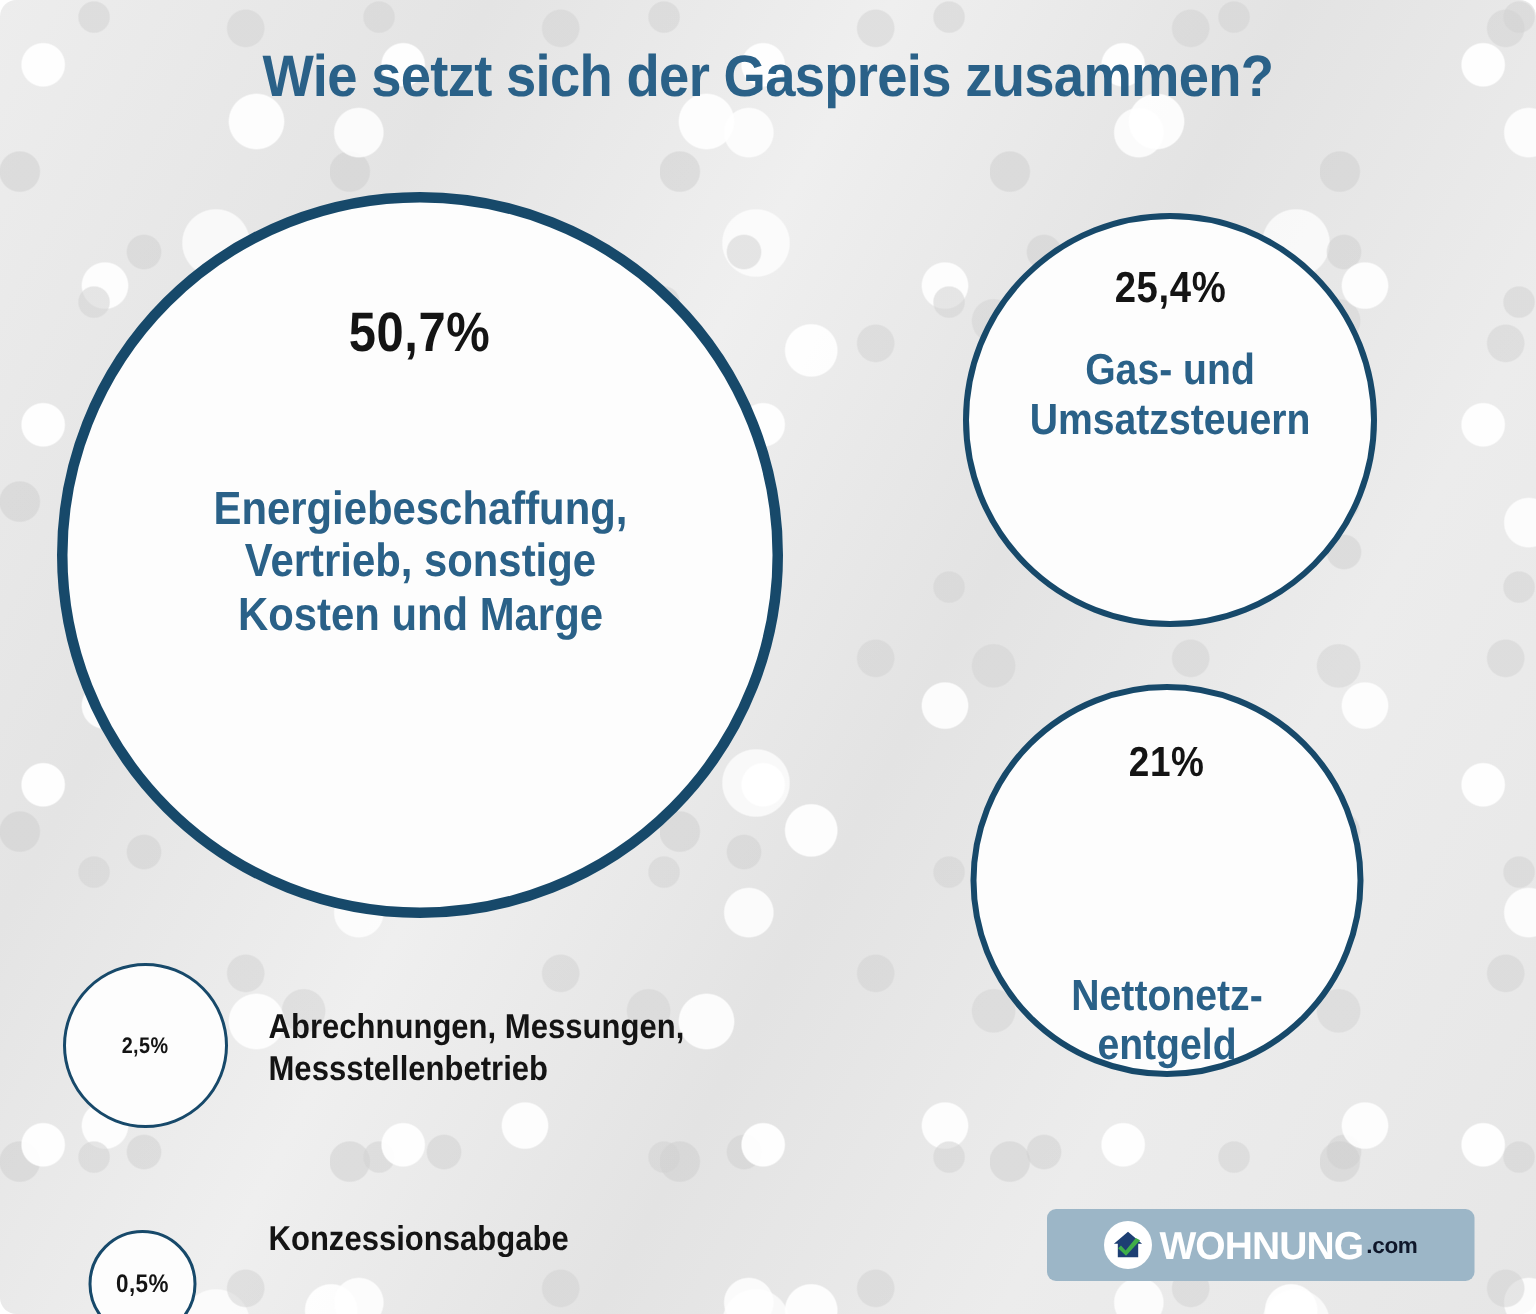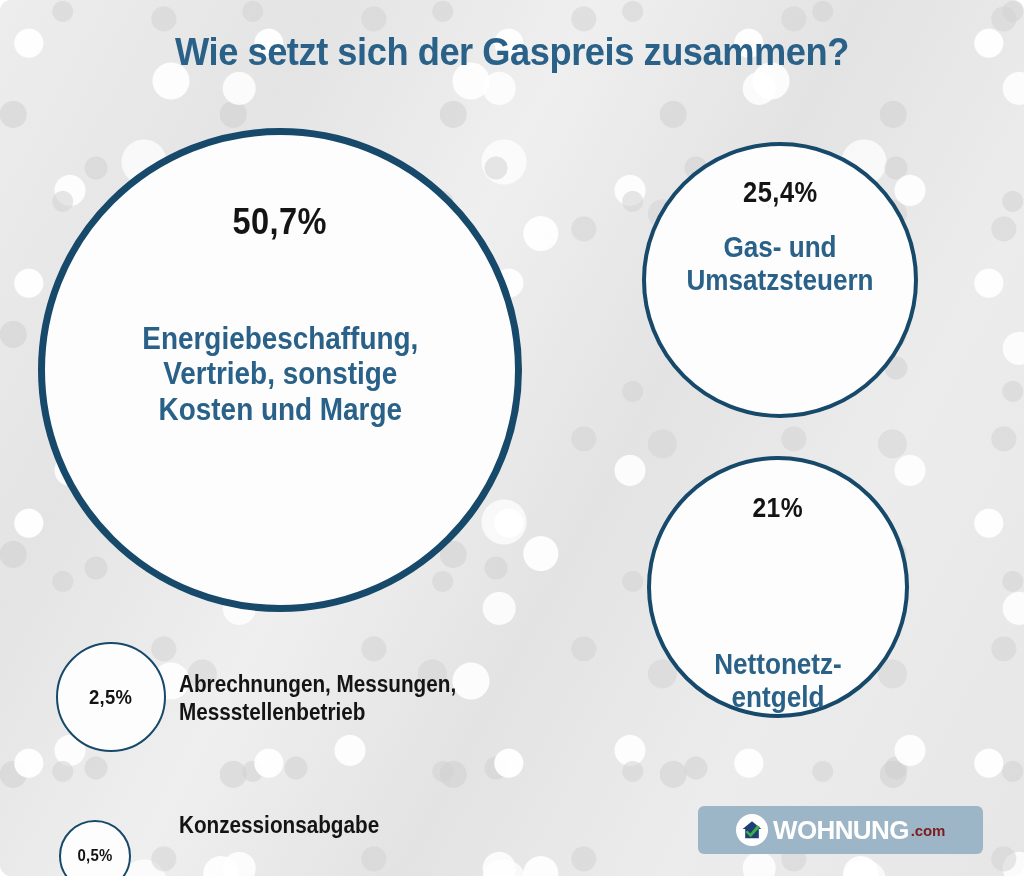--- a/index.html
+++ b/index.html
@@ -132,21 +132,21 @@
     box-sizing: border-box;
     display: flex;
     align-items: center;
     justify-content: center;
     color: #141414;
     font-weight: bold;
     font-family: "Liberation Sans Narrow", "Liberation Sans", sans-serif;
   }
   .bubble-small span { transform: scaleX(0.88); letter-spacing: 0.3px; }
 
-  #bubble-billing  { left: 56px;  top: 642px; width: 110px; height: 110px; font-size: 21px; }
+  #bubble-billing  { left: 42px;  top: 642px; width: 110px; height: 110px; font-size: 15px; }
   #bubble-conces   { left: 59px;  top: 820px; width: 72px;  height: 72px;  font-size: 17px; }
 
   .side-label {
     position: absolute;
     color: #141414;
     font-weight: bold;
     font-family: "Liberation Sans Narrow", "Liberation Sans", sans-serif;
     transform: scaleX(0.9);
     transform-origin: left center;
     white-space: pre-line;
@@ -178,21 +178,21 @@
     flex: none;
   }
   #logo-wordmark {
     color: #ffffff;
     font-weight: bold;
     font-size: 26px;
     letter-spacing: -0.6px;
     font-family: "Liberation Sans", sans-serif;
   }
   #logo-tld {
-    color: #7f1d1d;
+    color: #0f172a;
     font-weight: bold;
     font-size: 15px;
     letter-spacing: -0.2px;
     margin-left: -3px;
     font-family: "Liberation Sans", sans-serif;
   }
 </style>
 </head>
 <body>
 

